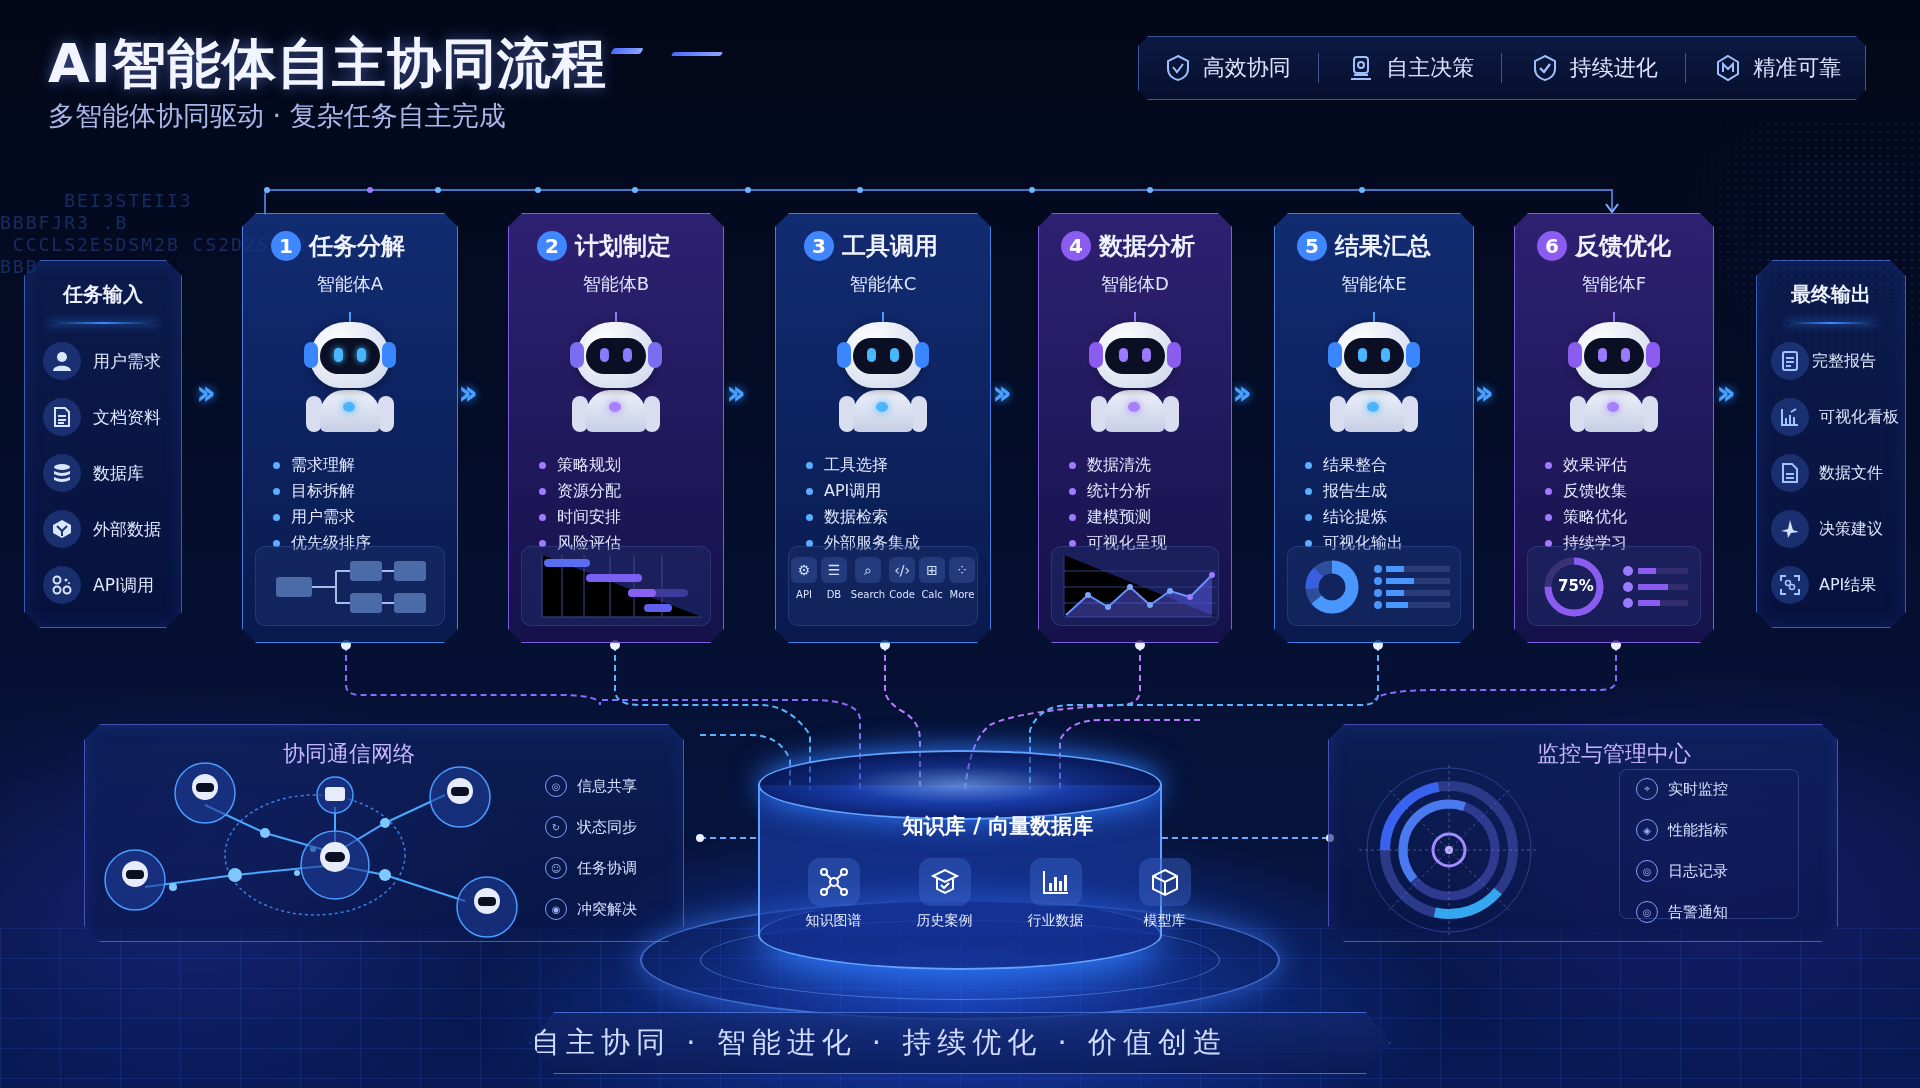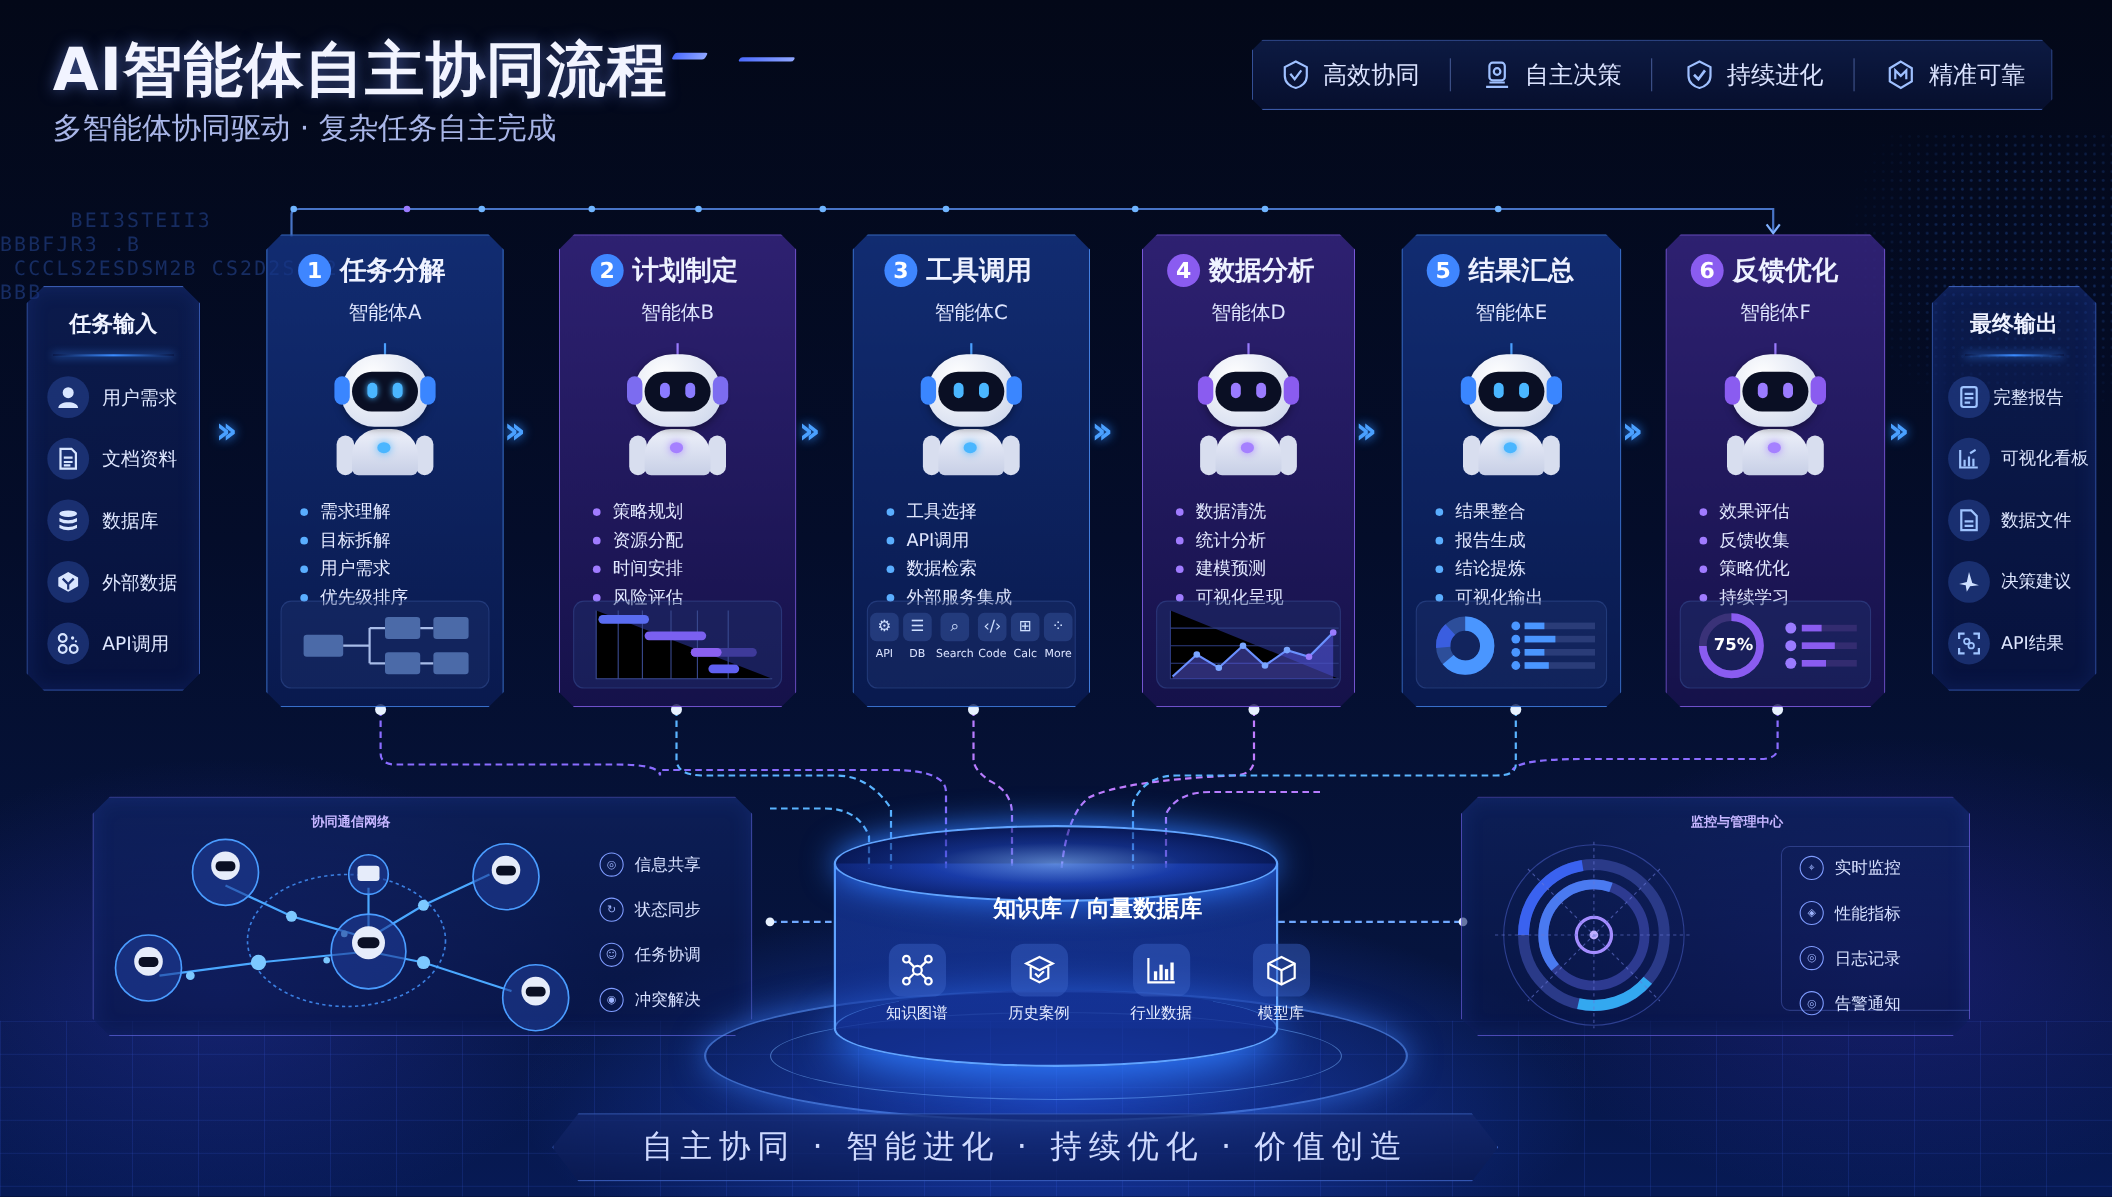--- a/index.html
+++ b/index.html
@@ -57,40 +57,40 @@
 .list{margin:20px 0 0 28px;list-style:none}
 .list li{position:relative;padding-left:20px;font-size:16px;line-height:26px;color:#e2e8ff}
 .list li:before{content:"";position:absolute;left:2px;top:10px;width:7px;height:7px;border-radius:50%}
 .blue .list li:before{background:#5aaeff}.purple .list li:before{background:#a07bff}
 .viz{position:absolute;left:12px;right:12px;bottom:16px;height:80px;border-radius:10px;background:rgba(30,50,110,.4);border:1px solid rgba(100,140,230,.2)}
 .tools{display:flex;justify-content:space-around;padding-top:10px}
 .tool{display:flex;flex-direction:column;align-items:center;gap:6px;font-size:10px;color:#dce4ff}
 .tool-ic{width:26px;height:26px;border-radius:6px;background:rgba(70,100,180,.35);display:flex;align-items:center;justify-content:center;font-size:14px;color:#cfe0ff}
 .arrow{position:absolute;top:372px;font-size:34px;color:#4aa0ff;font-weight:bold;text-shadow:0 0 10px #2f8bff;letter-spacing:-8px}
 
-.bpanel-title{position:absolute;font-size:12px;font-weight:bold;color:#c5b5ff}
+.bpanel-title{position:absolute;font-size:22px;font-weight:normal;color:#c5b5ff}
 .net-list, .mon-list{position:absolute}
 .net-item{display:flex;align-items:center;gap:10px;font-size:15px;color:#d7e0ff;margin-bottom:19px}
 .hex{width:22px;height:22px;border-radius:50%;border:1.5px solid #7f9cff;display:flex;align-items:center;justify-content:center;font-size:10px;color:#9fb5ff}
 
 .db{position:absolute;left:758px;top:750px;width:480px;height:206px}
 .db-top{position:absolute;left:0;top:0;width:404px;height:70px;border-radius:50%;border:2px solid #5fa3ff;background:radial-gradient(ellipse at center,rgba(120,170,255,.7),rgba(30,70,200,.5) 40%,rgba(10,30,110,.6) 70%);box-shadow:0 0 30px #2f7bff}
 .db-body{position:absolute;left:0;top:35px;width:404px;height:150px;background:linear-gradient(180deg,rgba(30,70,190,.6),rgba(20,50,150,.55));border-left:2px solid #5fa3ff;border-right:2px solid #5fa3ff}
 .db-bottom{position:absolute;left:0;top:150px;width:404px;height:70px;border-radius:50%;border:2px solid #5fa3ff;border-top:none;background:rgba(20,50,150,.55);box-shadow:0 10px 40px #2f7bff}
 .db-title{position:absolute;left:0;right:0;top:62px;text-align:center;font-size:21px;font-weight:bold;color:#fff}
 .db-items{position:absolute;left:20px;right:20px;top:108px;display:flex;justify-content:space-around}
 .db-item{display:flex;flex-direction:column;align-items:center;gap:6px;font-size:14px;color:#e6ecff}
 .db-ic{width:52px;height:48px;border-radius:12px;background:rgba(60,100,200,.45);display:flex;align-items:center;justify-content:center}
 .rings{position:absolute;left:640px;top:900px;width:640px;height:120px;border-radius:50%;border:2px solid rgba(90,150,255,.6);box-shadow:0 0 30px rgba(60,130,255,.6)}
 .rings2{position:absolute;left:700px;top:920px;width:520px;height:80px;border-radius:50%;border:1.5px solid rgba(120,180,255,.5)}
 
-.slogan{position:absolute;left:502px;top:1012px;width:860px;height:62px;border:1.5px solid rgba(90,140,255,.7);
+.slogan{position:absolute;left:530px;top:1012px;width:860px;height:62px;border:1.5px solid rgba(90,140,255,.7);
  background:linear-gradient(180deg,rgba(20,40,110,.7),rgba(10,25,80,.7));
  clip-path:polygon(24px 0,calc(100% - 24px) 0,100% 50%,calc(100% - 24px) 100%,24px 100%,0 50%);
- display:flex;align-items:center;justify-content:center;font-size:29px;letter-spacing:6px;color:#cfdaff}
+ display:flex;align-items:center;justify-content:flex-start;font-size:29px;letter-spacing:6px;color:#cfdaff}
 svg{display:block}
 </style>
 </head>
 <body>
 
 <div class="stage">
   <div class="grid-floor"></div>
   <div class="code-bg">&nbsp;&nbsp;&nbsp;&nbsp;&nbsp;BEI3STEII3<br>BBBFJR3 .B<br>&nbsp;CCCLS2ESDSM2B&nbsp;CS2D2SCB2<br>BBB</div>
   <div class="dots-bg"></div>
 
@@ -684,21 +684,21 @@
             <svg width="30" height="30" viewBox="0 0 30 30">
               <path d="M15 3 L27 9 V22 L15 28 L3 22 V9 Z" fill="none" stroke="#fff" stroke-width="2"></path>
               <path d="M3 9 L15 15 L27 9 M15 15 V28" stroke="#fff" stroke-width="2" fill="none"></path>
             </svg>
           </span>
         <span>模型库</span>
       </div>
     </div>
   </div>
 
-  <div class="panel" style="left:1328px;top:724px;width:463px;height:218px;border-color:rgba(130,110,255,.6)">
+  <div class="panel" style="left:1328px;top:724px;width:510px;height:218px;border-color:rgba(130,110,255,.6)">
     <div class="bpanel-title" style="left:208px;top:14px">监控与管理中心</div>
     <svg style="position:absolute;left:30px;top:40px" width="180" height="170">
       <circle cx="90" cy="85" r="82" fill="none" stroke="#2d3f90" stroke-width="1"></circle>
       <circle cx="90" cy="85" r="64" fill="none" stroke="#2a3a88" stroke-width="10"></circle>
       <circle cx="90" cy="85" r="64" fill="none" stroke="#3a62f0" stroke-width="10" stroke-dasharray="90 402" transform="rotate(180 90 85)"></circle>
       <circle cx="90" cy="85" r="64" fill="none" stroke="#33a8f0" stroke-width="10" stroke-dasharray="70 402" transform="rotate(40 90 85)"></circle>
       <circle cx="90" cy="85" r="46" fill="none" stroke="#2d3a90" stroke-width="9"></circle>
       <circle cx="90" cy="85" r="46" fill="none" stroke="#4a7af0" stroke-width="9" stroke-dasharray="120 289" transform="rotate(140 90 85)"></circle>
       <circle cx="90" cy="85" r="16" fill="none" stroke="#a48cff" stroke-width="3"></circle>
       <circle cx="90" cy="85" r="4" fill="#c0b0ff"></circle>

